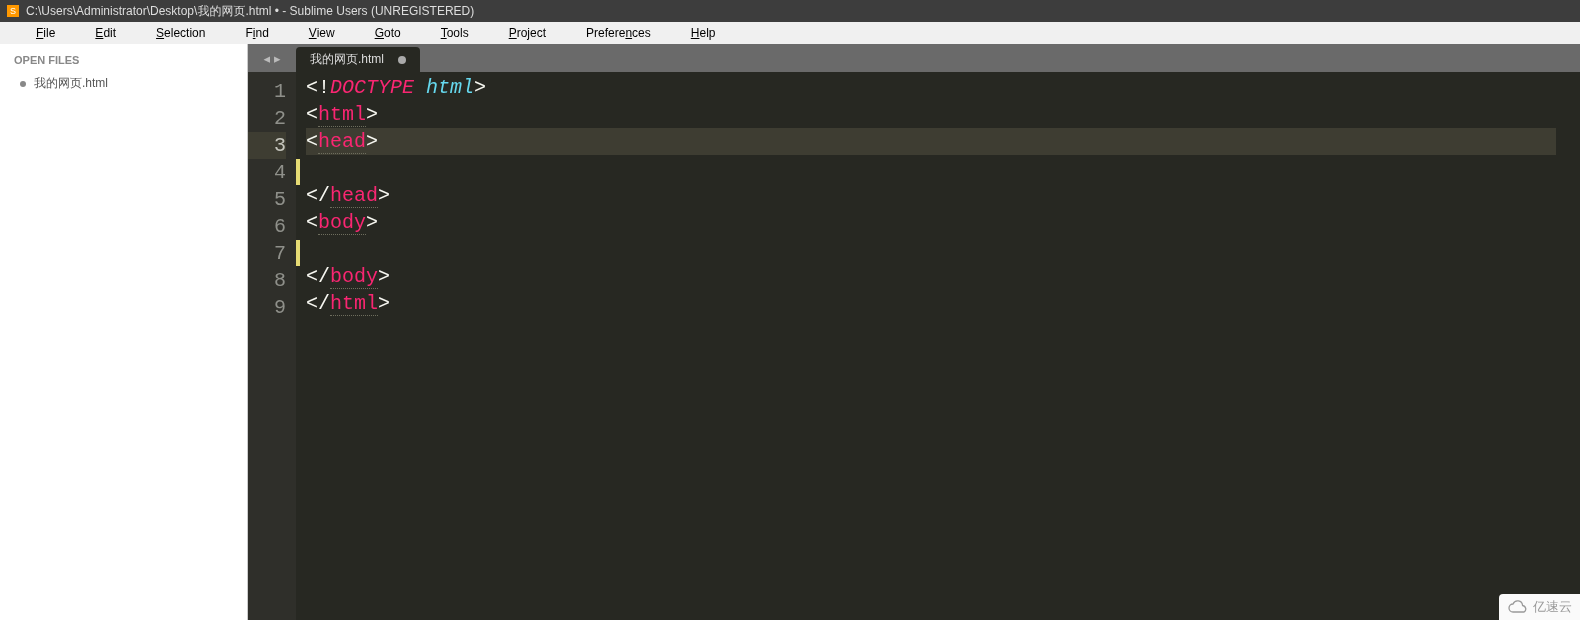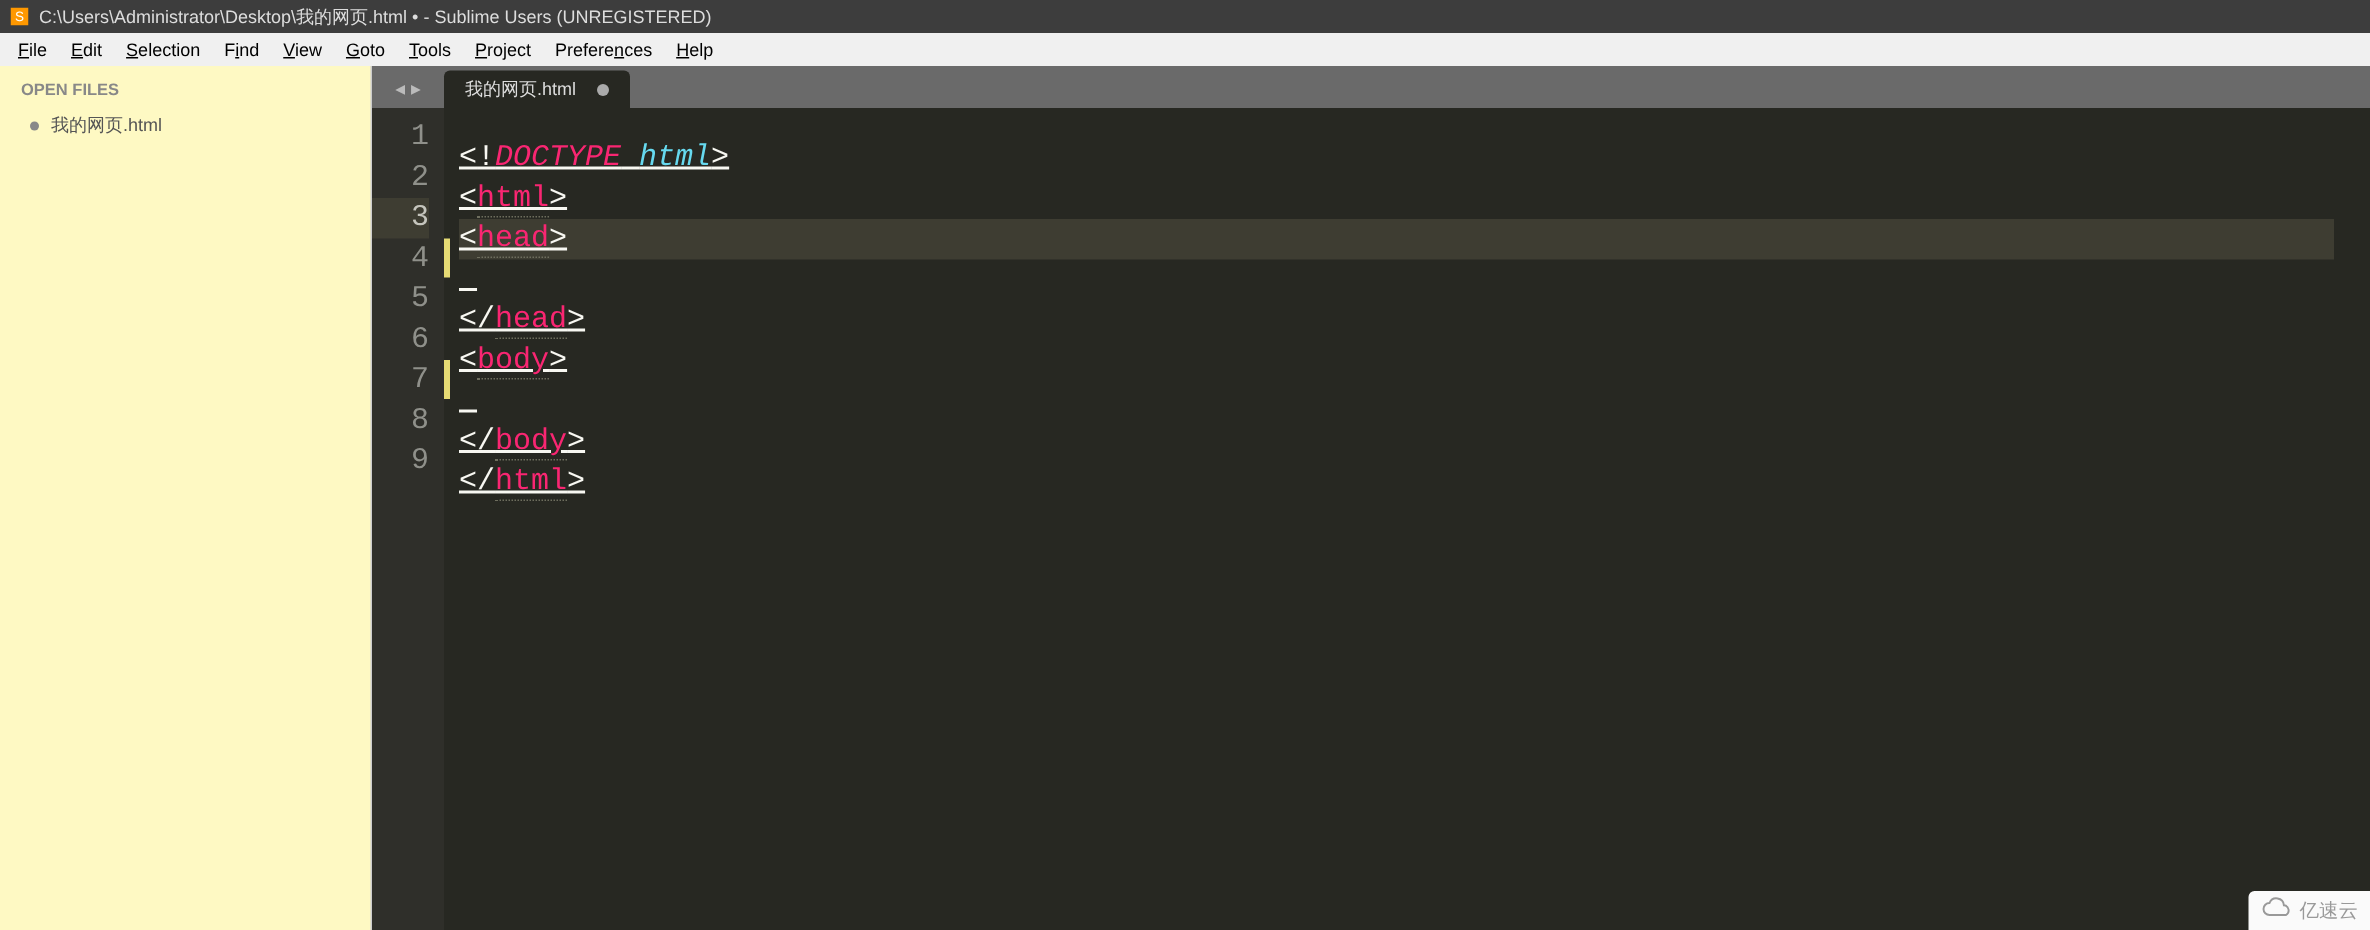--- a/index.html
+++ b/index.html
@@ -33,29 +33,30 @@
       background: #f0f0f0;
       color: #000;
       font-size: 12px;
       display: flex;
       align-items: center;
       padding-left: 4px;
     }
     .menubar .menu-item {
       padding: 2px 8px;
       cursor: default;
+      margin-left: 24px;
     }
     .menubar .menu-item .underline { text-decoration: underline; }
     .main {
       display: flex;
       height: calc(100% - 44px);
     }
     .sidebar {
       width: 248px;
-      background: #fef9c3;
+      background: #ffffff;
       color: #555;
       font-size: 12px;
       border-right: 1px solid #ccc;
     }
     .sidebar .open-files-header {
       padding: 10px 14px 6px 14px;
       color: #888;
       font-weight: bold;
       font-size: 11px;
     }
@@ -144,44 +145,44 @@
     .fold-marks .mark {
       position: absolute;
       left: 0;
       width: 4px;
       height: 26px;
       background: #e6db74;
     }
     .code {
       flex: 1;
       color: #f8f8f2;
-      padding-top: 20px;
+      padding-top: 2px;
       padding-left: 0;
       white-space: pre;
-      text-decoration: underline;
     }
     .code .line { height: 27px; }
     .code .line.current { background: #3e3d32; }
     .tok-punct { color: #f8f8f2; }
     .tok-doctype { color: #f92672; font-style: italic; }
     .tok-doctype-name { color: #66d9ef; font-style: italic; }
     .tok-tag { color: #f92672; border-bottom: 1px dotted #6e6e5e; }
     .minimap {
       width: 24px;
       background: #272822;
     }
     .watermark {
       position: absolute;
       right: 0;
       bottom: 0;
       font-size: 13px;
       color: #999;
       background: #fafafa;
       padding: 4px 8px;
       display: flex;
+      align-items: center;
       gap: 4px;
       border-top-left-radius: 4px;
     }
     .watermark svg { display: block; }
   </style>
 </head>
 <body>
 
 <div class="titlebar">
   <span class="app-icon">

